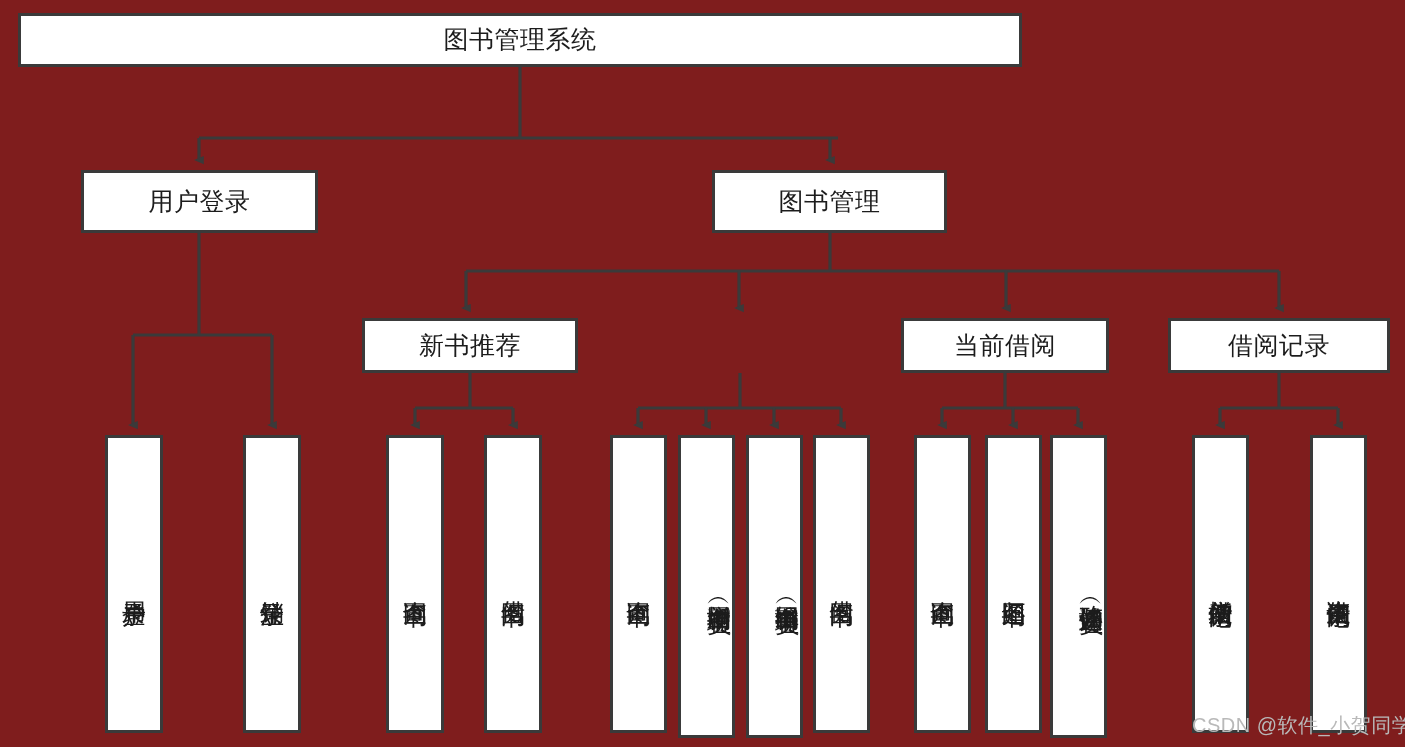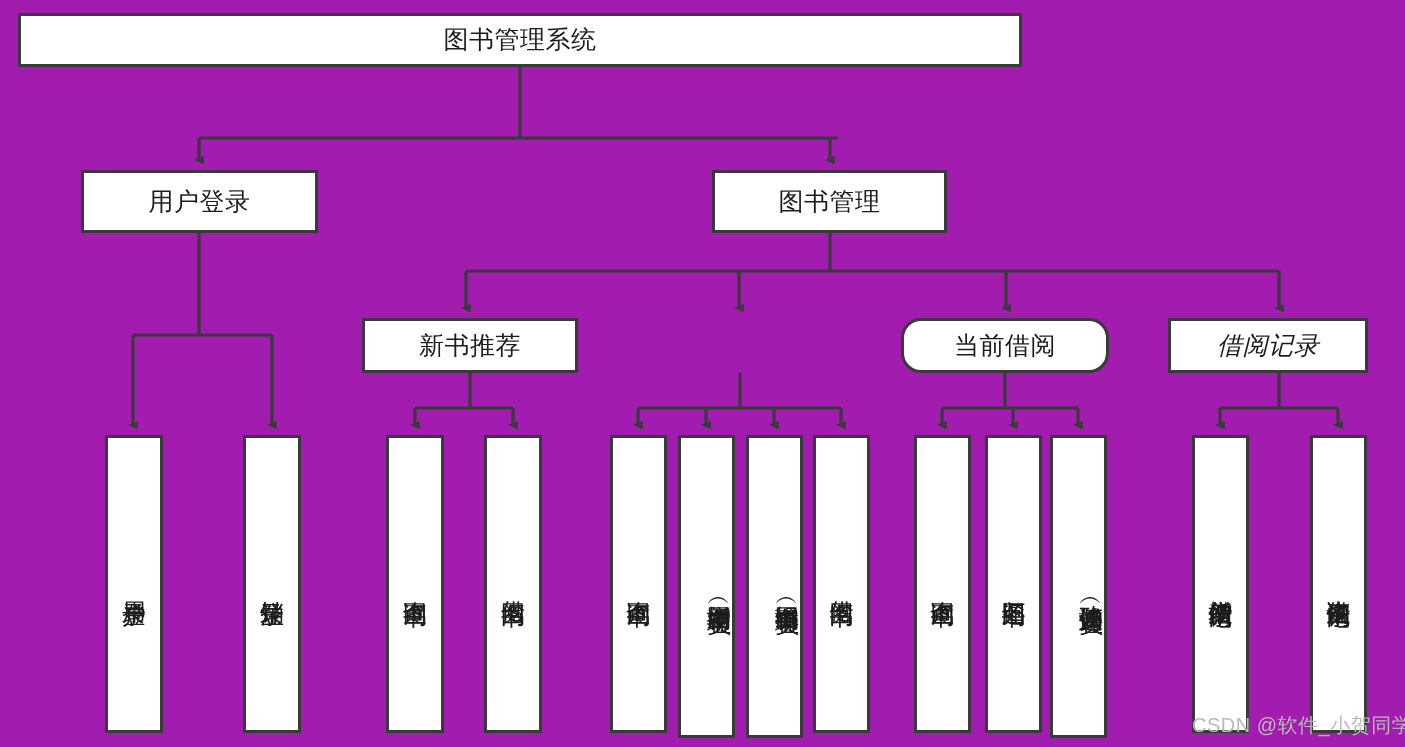--- a/index.html
+++ b/index.html
@@ -7,21 +7,21 @@
     padding: 0;
     background: #ffffff;
   }
   body {
     font-family: "Liberation Sans", "DejaVu Sans", sans-serif;
   }
   #canvas {
     position: relative;
     width: 1405px;
     height: 747px;
-    background: #a21caf;
+    background: #7f1d1d;
     overflow: hidden;
   }
   svg#diagram {
     position: absolute;
     left: 0;
     top: 0;
     width: 1405px;
     height: 747px;
   }
   .node-box {
@@ -128,24 +128,24 @@
   <div class="node-box node-h" style="left: 81px; top: 170px; width: 237px; height: 63px;">
     <span>用户登录</span>
   </div>
   <div class="node-box node-h" style="left: 712px; top: 170px; width: 235px; height: 63px;">
     <span>图书管理</span>
   </div>
 
   <div class="node-box node-h" style="left: 362px; top: 318px; width: 216px; height: 55px;">
     <span>新书推荐</span>
   </div>
-  <div class="node-box node-h" style="left: 901px; top: 318px; width: 208px; height: 55px; border-radius: 20px;">
+  <div class="node-box node-h" style="left: 901px; top: 318px; width: 208px; height: 55px;">
     <span>当前借阅</span>
   </div>
-  <div class="node-box node-h" style="left: 1168px; top: 318px; width: 200px; height: 55px; font-style: italic;">
+  <div class="node-box node-h" style="left: 1168px; top: 318px; width: 222px; height: 55px;">
     <span>借阅记录</span>
   </div>
 
   <div class="node-box node-v mid" style="left: 105px; top: 435px; width: 58px; height: 298px;">
     <span>用户登录</span>
   </div>
   <div class="node-box node-v mid" style="left: 243px; top: 435px; width: 58px; height: 298px;">
     <span>注销登录</span>
   </div>
   <div class="node-box node-v mid" style="left: 386px; top: 435px; width: 58px; height: 298px;">

